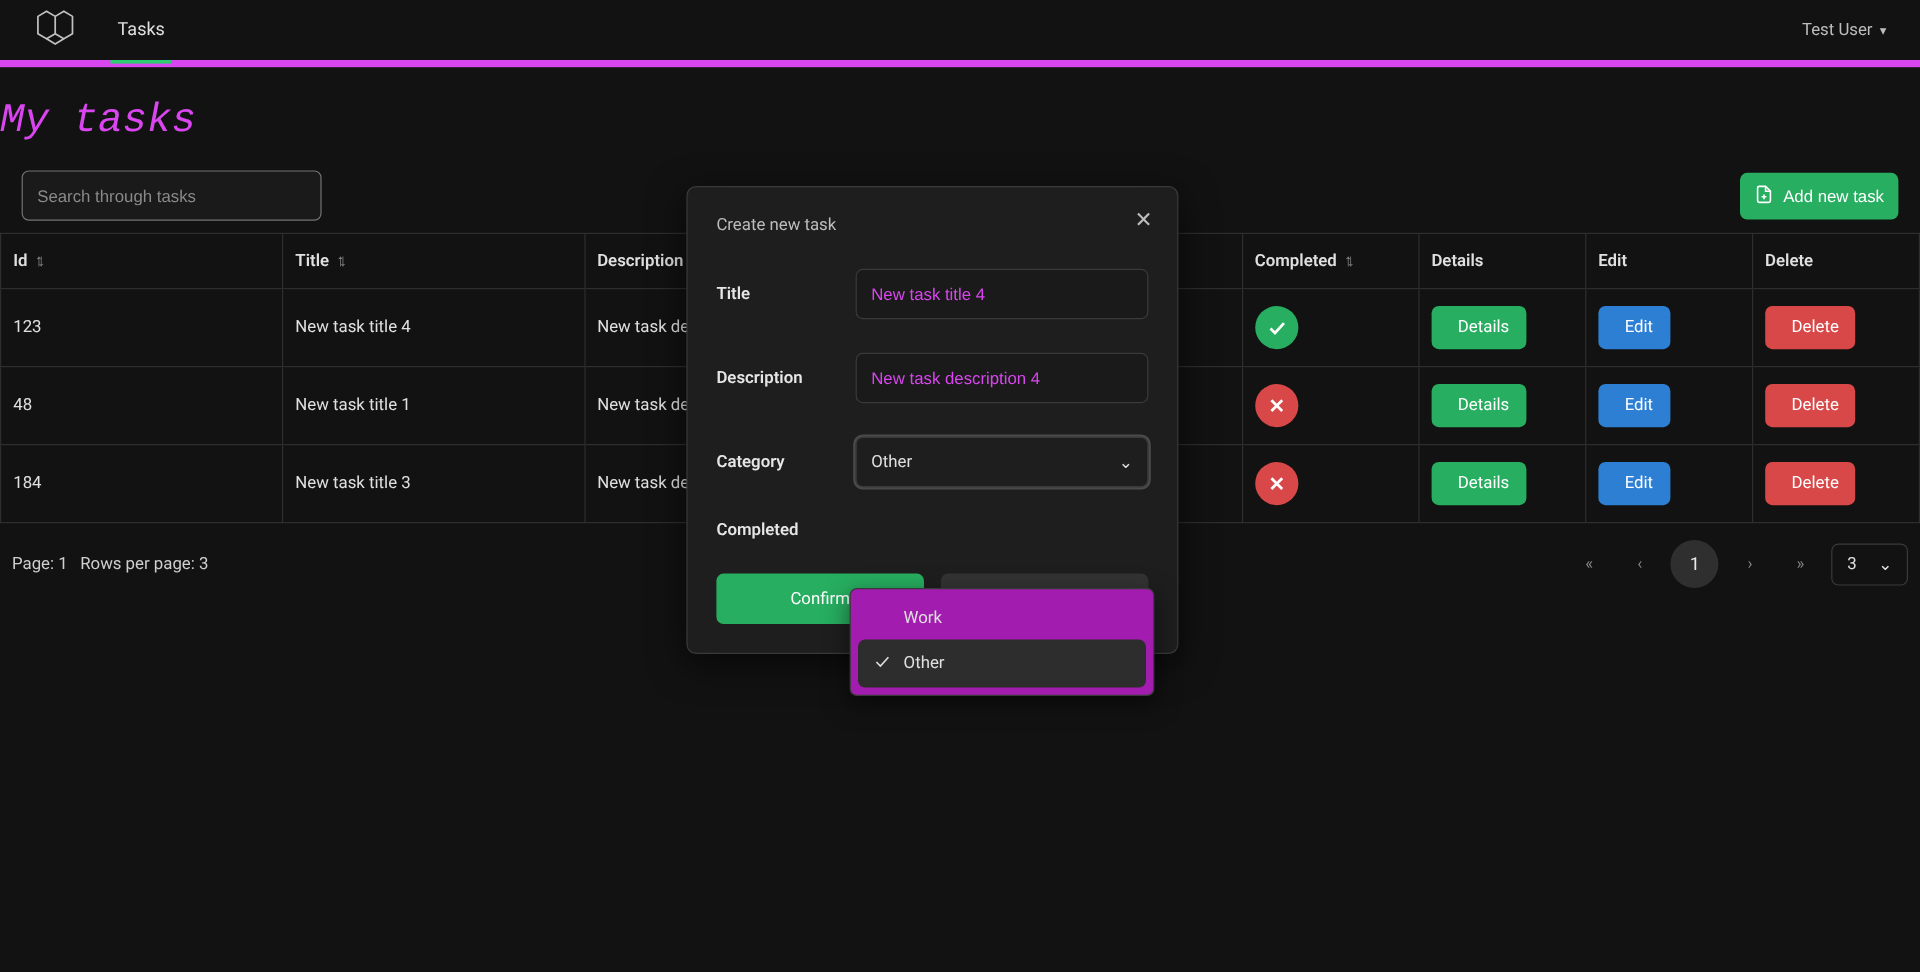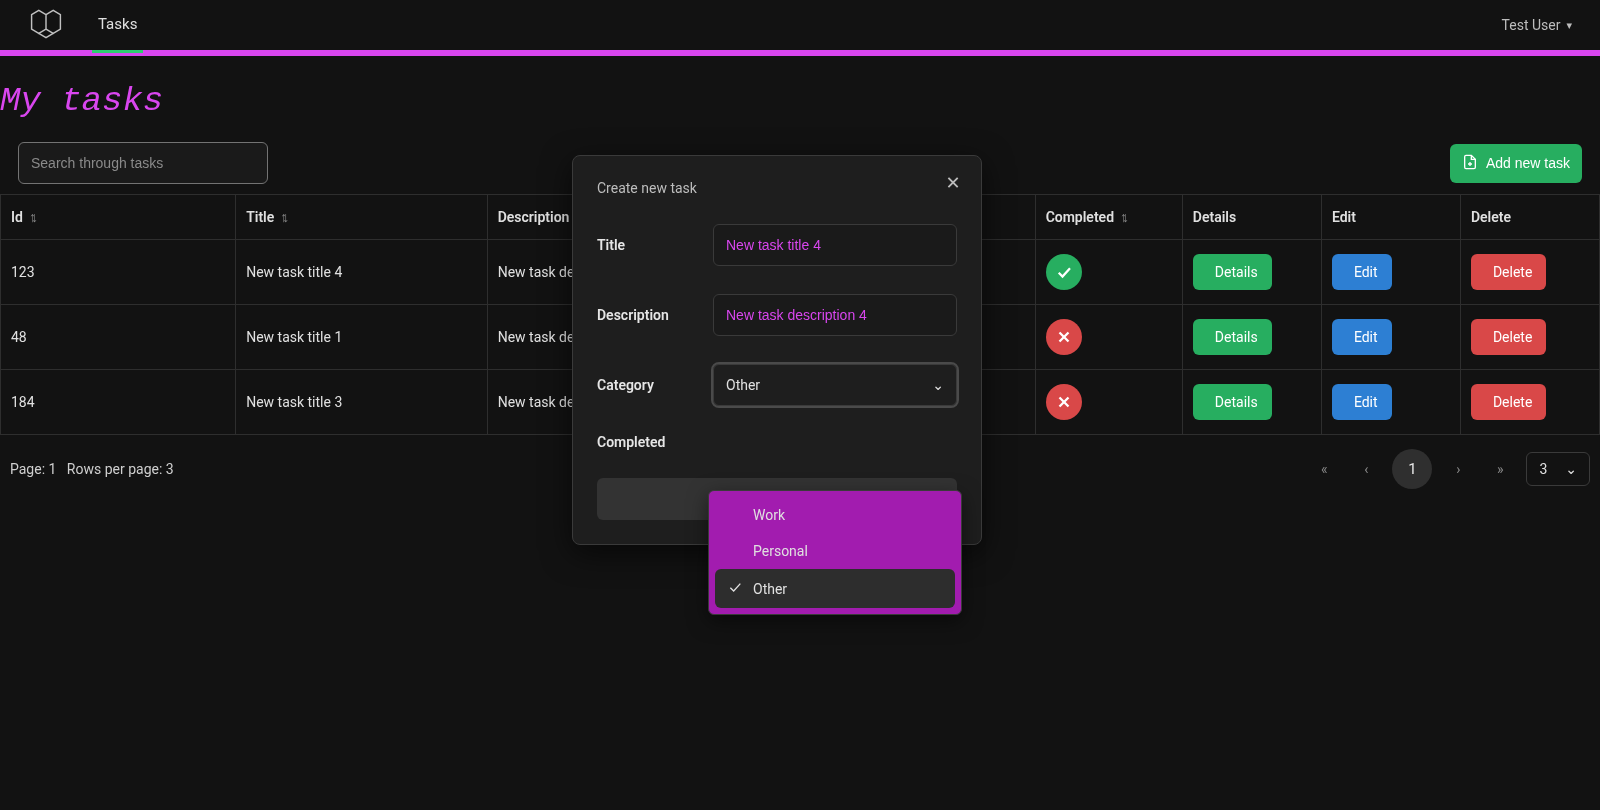--- a/index.html
+++ b/index.html
@@ -395,34 +395,33 @@
     <div class="select-wrap">
       <span>Other</span>
       <span>⌄</span>
     </div>
   </div>
   <div class="field-row">
     <div class="field-label">Completed</div>
   </div>
 
   <div class="modal-actions">
+    <div class="confirm-btn">
+      <span>Confirm</span>
+    </div>
     <div class="cancel-btn">
       <span>Cancel</span>
     </div>
   </div>
 </div>
 
 <div class="dropdown" id="dropdown">
     <div class="opt">
       <span class="spacer"></span>
       <span>Work</span>
-    </div>
-    <div class="opt">
-      <span class="spacer"></span>
-      <span>Personal</span>
     </div>
     <div class="opt selected">
       <span><svg viewBox="0 0 24 24" fill="none" stroke="#e0e0e0" stroke-width="2">
           <polyline points="5 13 10 18 20 7"></polyline>
         </svg></span>
       <span>Other</span>
     </div>
   </div>
 
 </body></html>

